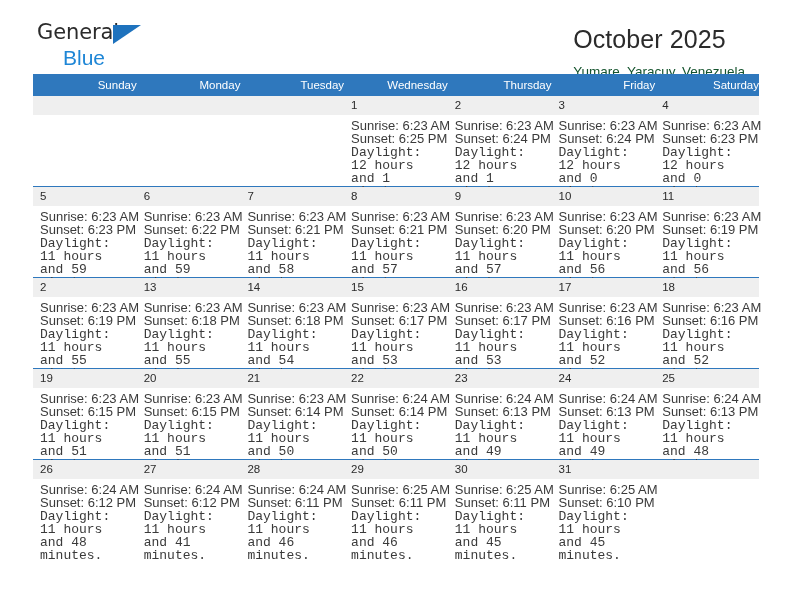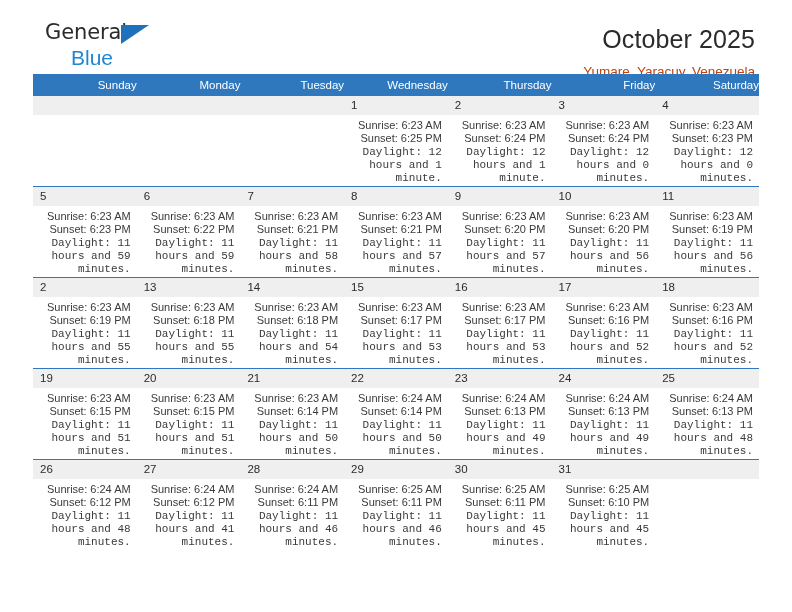--- a/index.html
+++ b/index.html
@@ -24,21 +24,21 @@
   }
 
   
   .masthead {
     position: relative;
     height: 74px;
   }
 
   .logo {
     position: absolute;
-    left: 12px;
+    left: 4px;
     top: 22px;
     width: 190px;
     height: 48px;
     line-height: 1;
     user-select: none;
   }
   .logo-row1 {
     position: relative;
     display: block;
     font-size: 21px;
@@ -60,34 +60,34 @@
     display: block;
     font-size: 21px;
     color: #1e86d6;
     font-family: Liberation Sans, sans-serif;
     margin-left: 26px;
     margin-top: 1px;
   }
 
   .title-block {
     position: absolute;
-    right: 4px;
+    right: 14px;
     top: 24px;
-    text-align: right;
+    text-align: left;
   }
   .cal-title {
     font-size: 25px;
     color: #2b2b2b;
     font-weight: normal;
     letter-spacing: 0.1px;
     line-height: 30px;
   }
   .cal-subtitle {
     font-size: 13.5px;
-    color: #c2410c;
+    color: #14532d;
     line-height: 18px;
     margin-top: 9px;
   }
 
   
   .calendar {
     position: relative;
     width: 726px;
     border-collapse: collapse;
     table-layout: fixed;
@@ -131,24 +131,23 @@
     box-sizing: border-box;
     line-height: 13px;
   }
 
   .cell.empty .daynum {
     color: transparent;
   }
 
   .info {
     padding: 4px 6px 0 7px;
-    font-size: 11px;
+    font-size: 13px;
     line-height: 13.3px;
     color: #3a3a3a;
-    text-align: right;
   }
   .info div {
     white-space: nowrap;
   }
   .info .daylight {
     white-space: normal;
     font-family: Liberation Mono, monospace;
   }
 </style>
 </head>

